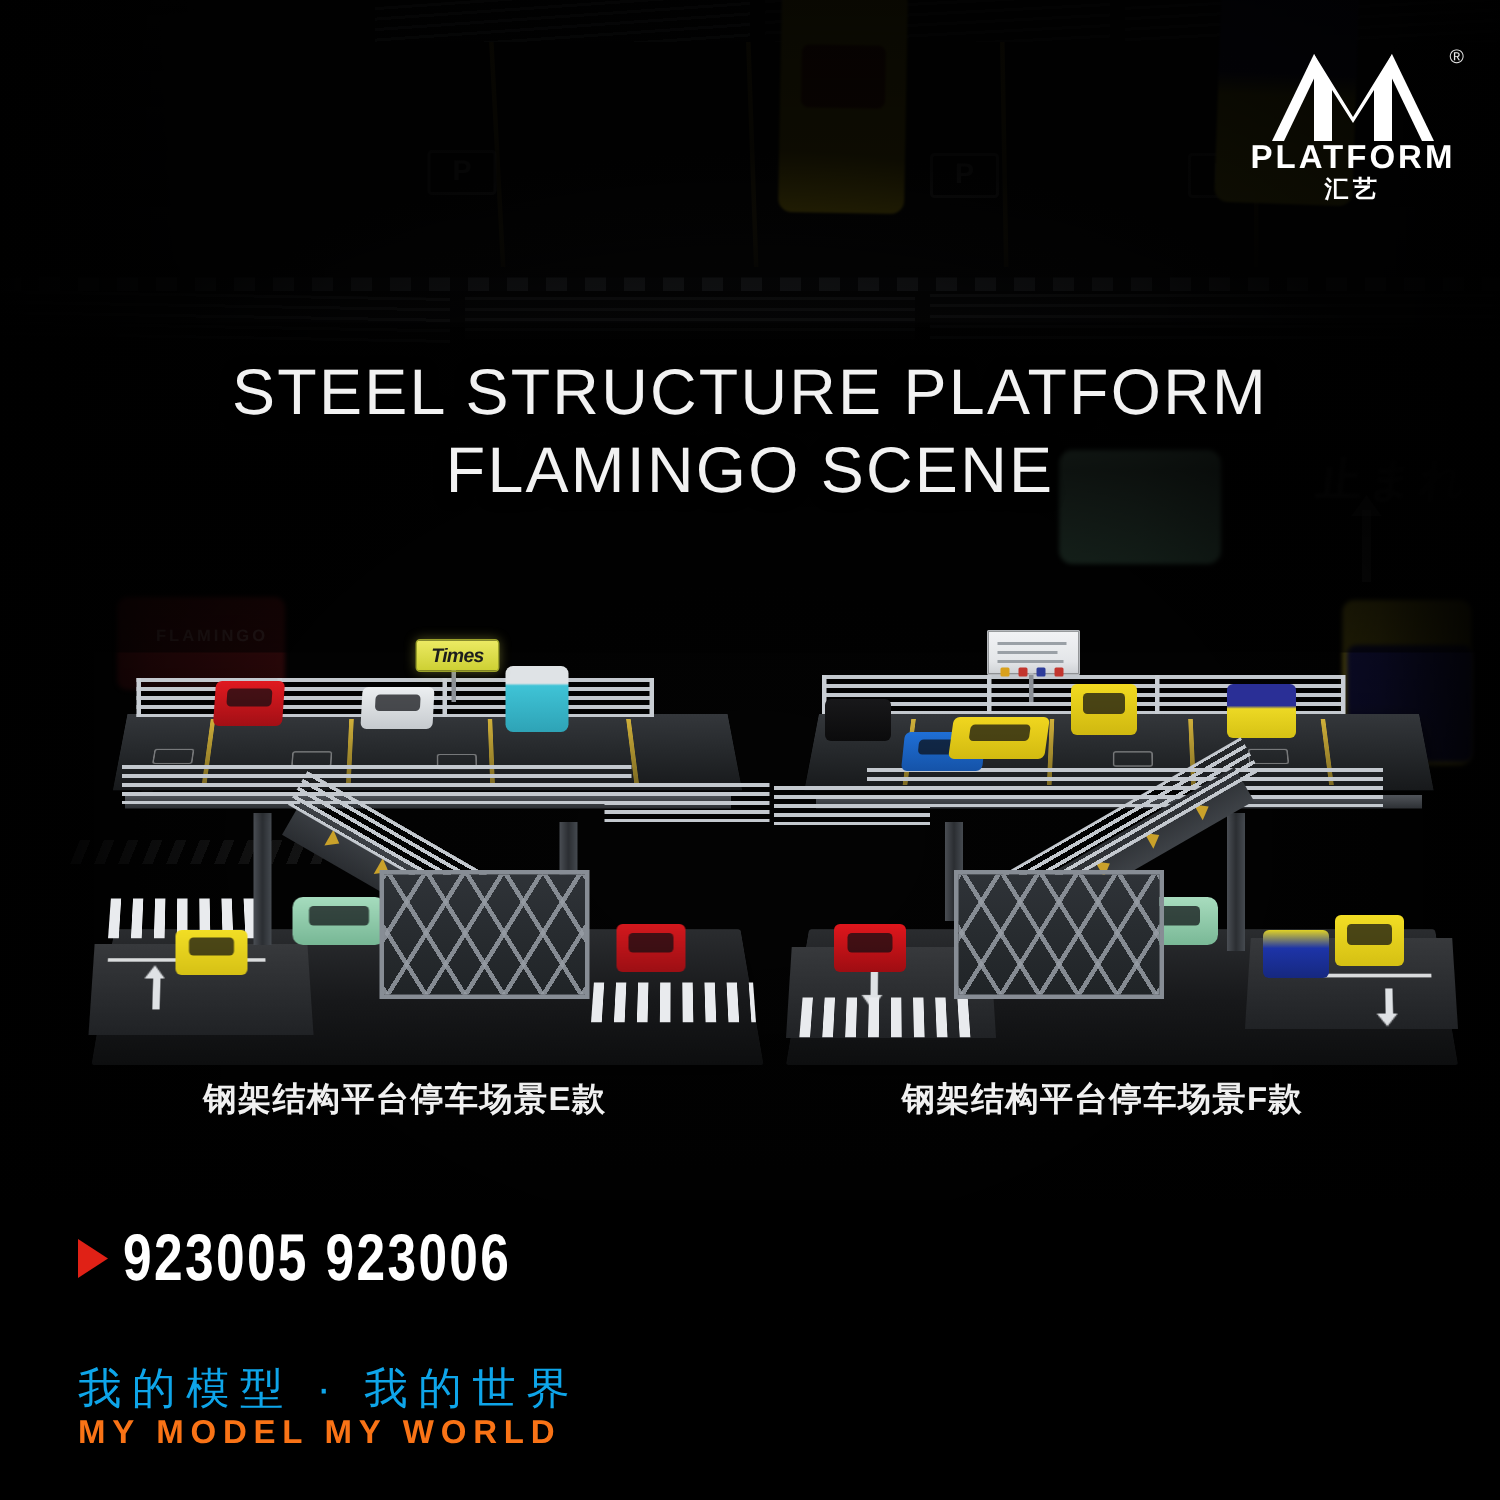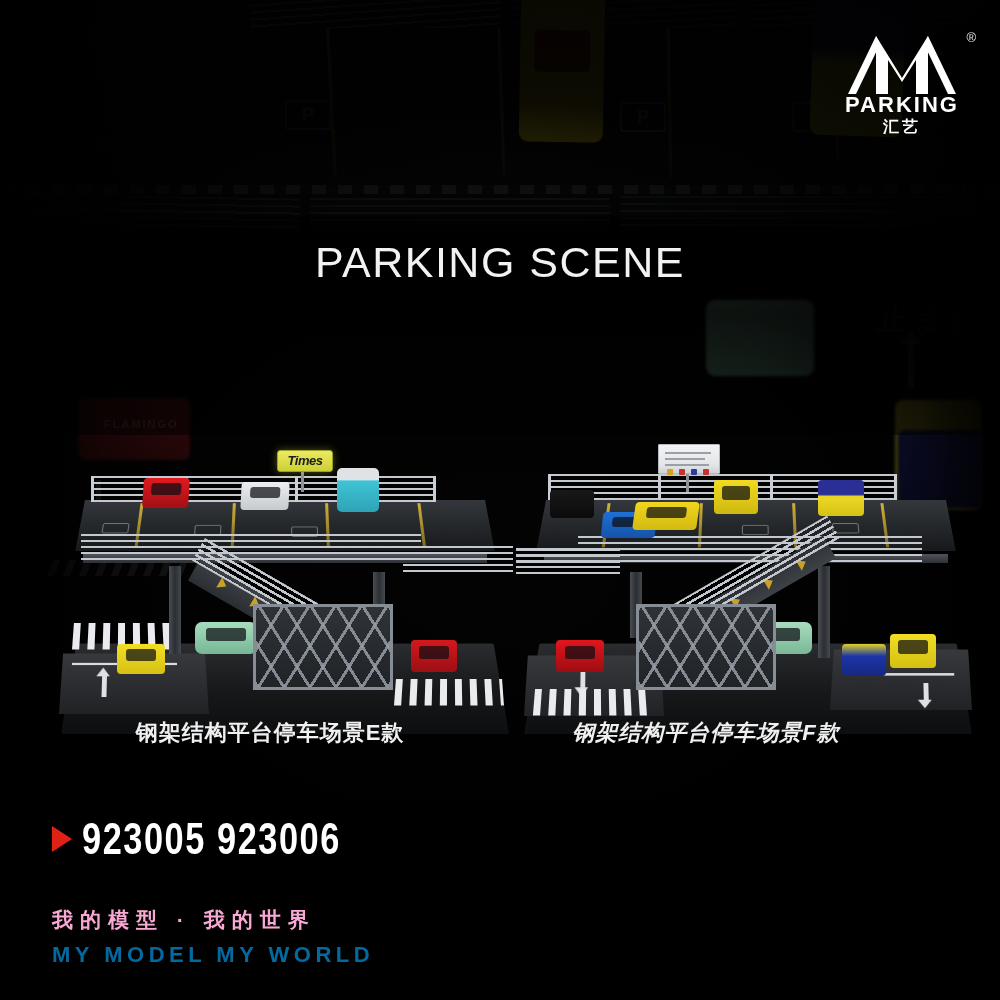--- a/index.html
+++ b/index.html
@@ -101,21 +101,21 @@
     line-height:1.22; font-family:"Liberation Sans",sans-serif;
     text-shadow:0 2px 10px rgba(0,0,0,.9);
   }
   .t-cn {
     margin-top:14px; font-size:24px; font-weight:600; color:#efefef;
     letter-spacing:13px; text-indent:13px;
     text-shadow:0 2px 9px rgba(0,0,0,.9);
   }
 
   
-  .products { position:absolute; left:0; top:454px; width:989px; height:290px; z-index:20; }
+  .products { position:absolute; left:0; top:430px; width:989px; height:290px; z-index:20; }
   .diorama { position:absolute; top:0; width:460px; height:290px; }
   .dio-left { left:55px; }
   .dio-right { left:518px; }
 
   .base {
     position:absolute; bottom:10px; left:6px; width:448px; height:110px;
     background:linear-gradient(180deg,#2a2c2f 0%,#17181a 55%,#0d0e0f 100%);
     transform:perspective(700px) rotateX(28deg);
     transform-origin:bottom center;
     border-radius:2px;
@@ -216,46 +216,46 @@
   .mcar .gl { position:absolute; left:18%; top:18%; width:64%; height:40%;
     background:rgba(12,14,18,.72); border-radius:3px; }
 
   
   .captions { position:absolute; left:0; top:718px; width:1000px; z-index:26; }
   .cap {
     position:absolute; top:0; width:460px; text-align:center;
     font-size:22px; font-weight:600; color:#f0f0f0; letter-spacing:1px;
   }
   .cap-left { left:40px; }
-  .cap-right { left:476px;font-style:italic; }
+  .cap-right { left:505px; }
 
   
   .sku-block { position:absolute; left:0; top:800px; width:1000px; height:78px; background:#000; z-index:27; }
   .sku-tri {
     position:absolute; left:52px; top:26px; width:0;height:0;
     border-top:13px solid transparent; border-bottom:13px solid transparent;
     border-left:20px solid #e02116;
   }
   .sku-nums {
     position:absolute; left:82px; top:14px;
     font-size:44px; font-weight:700; color:#fff; letter-spacing:2px;
     transform:scaleX(.78); transform-origin:left center;
     font-family:"Liberation Sans",sans-serif;
   }
   .divider { position:absolute; left:0; top:884px; width:1000px; height:1px; background:#2a2a2a; z-index:27; }
 
   
   .footer { position:absolute; left:0; bottom:0; width:1000px; height:116px; background:#000; z-index:27; }
   .f-cn {
-    position:absolute; left:52px; top:22px; font-size:21px; font-weight:700;
-    color:#f9a8d4; letter-spacing:7px;
+    position:absolute; left:52px; top:22px; font-size:29px; font-weight:400;
+    color:#0ea5e9; letter-spacing:7px;
   }
   .f-en {
     position:absolute; left:52px; top:58px; font-size:22px; font-weight:600;
-    color:#0369a1; letter-spacing:4.5px; font-family:"Liberation Sans",sans-serif;text-align:right;
+    color:#f97316; letter-spacing:4.5px; font-family:"Liberation Sans",sans-serif;text-align:right;
   }
   .scale-wrap { position:absolute; right:52px; top:14px; text-align:center; }
   .scale-n {
     font-size:40px; font-weight:800; color:#fff; line-height:.95;
     transform:scaleX(.85); font-family:"Liberation Sans",sans-serif;
   }
   .scale-t {
     font-size:22px; font-weight:800; color:#fff; letter-spacing:.5px;
     transform:scaleX(.85); font-family:"Liberation Sans",sans-serif;
   }
@@ -316,26 +316,27 @@
 <div class="vignette"></div>
 <div class="titleshade"></div>
 
 <div class="logo-wrap">
   <span class="reg">®</span>
   <svg class="logo-mark" width="112" height="72" viewBox="0 0 112 72">
     <path d="M30 68 L30 10 L56 52 L82 10 L82 68 L70 68 L70 34 L56 56 L42 34 L42 68 Z" fill="#ffffff"></path>
     <path d="M2 68 L30 10 L34 18 L10 68 Z" fill="#ffffff"></path>
     <path d="M110 68 L82 10 L78 18 L102 68 Z" fill="#ffffff"></path>
   </svg>
-  <div class="logo-name">PARKING</div>
+  <div class="logo-name">PLATFORM</div>
   <div class="logo-cn">汇艺</div>
 </div>
 
 <div class="titles">
-  <div class="t-en">PARKING SCENE</div>
+  <div class="t-en">STEEL STRUCTURE PLATFORM</div>
+  <div class="t-en">FLAMINGO SCENE</div>
 </div>
 
 <div class="products">
 
   <div class="diorama dio-left">
 
     <div class="base"></div>
 
     <div class="road-panel" style="left:4px; bottom:30px; width:150px;">
       <div class="road-stripe" style="left:10px; top:12px; width:110px;"></div>

